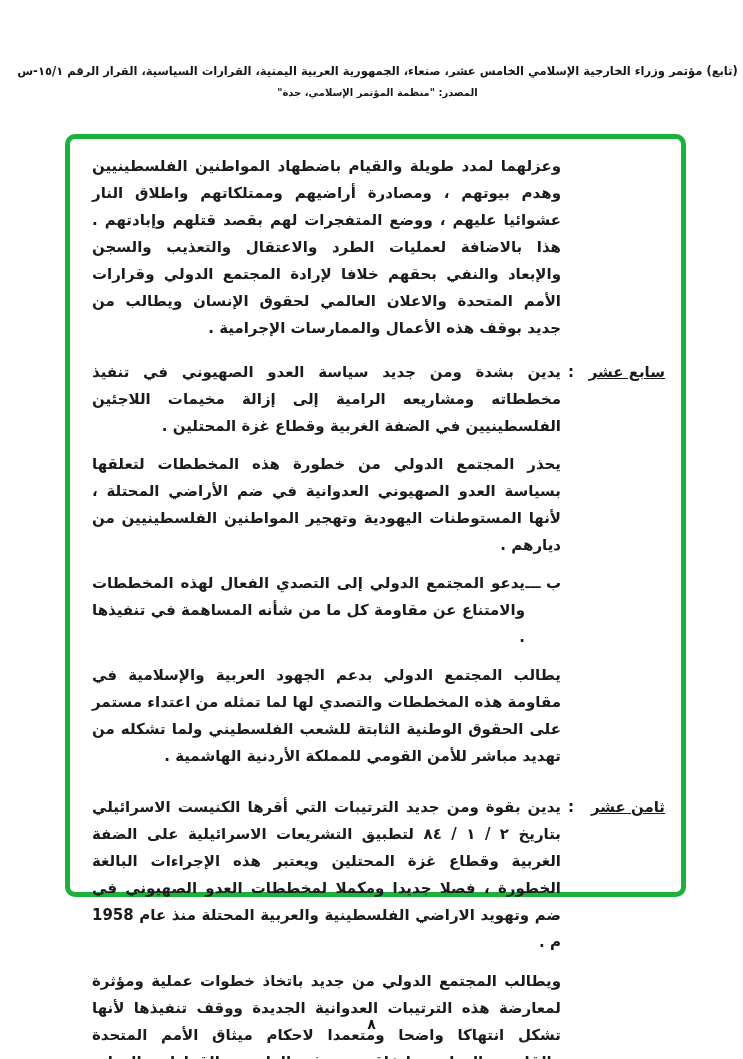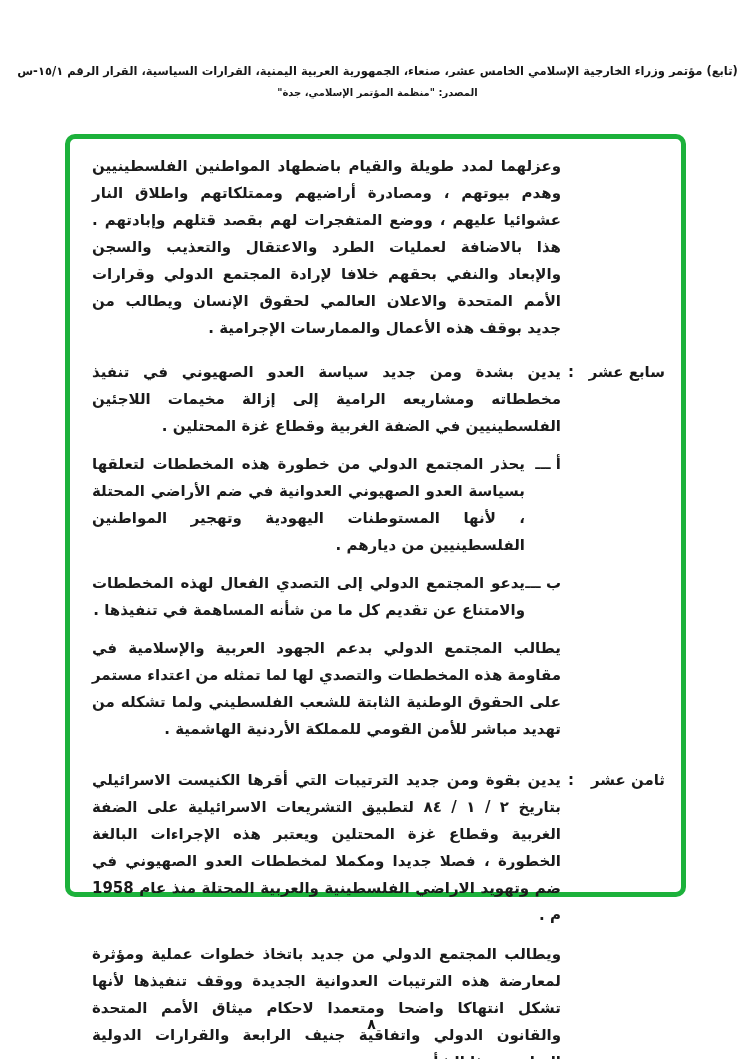--- a/index.html
+++ b/index.html
@@ -26,21 +26,21 @@
     position:absolute;inset:0;padding:14px 16px 0 22px;
     direction:rtl;text-align:right;
     font-size:15px;font-weight:bold;line-height:27px;color:#1b1b1b;
   }
   .intro-para{
     margin:0 104px 0 0;text-align:justify;
   }
   .sect{display:flex;}
   .sect-17{margin-top:17px;}
   .sect-18{margin-top:24px;}
-  .lbl{width:84px;flex-shrink:0;white-space:nowrap;}
+  .lbl{width:84px;flex-shrink:0;white-space:nowrap;text-decoration:underline;}
   .col{width:20px;flex-shrink:0;text-align:center;}
   .bod{flex:1;min-width:0;}
   .bod p{margin:0;text-align:justify;}
   .bod .follow-para{margin-top:12px;}
   .item{display:flex;margin-top:11px;}
   .marker{width:36px;flex-shrink:0;white-space:nowrap;}
   .itxt{flex:1;min-width:0;text-align:justify;}
   .footer{
     position:absolute;top:1016px;left:0;right:0;text-align:center;
     font-size:14px;font-weight:bold;
@@ -58,26 +58,25 @@
   <div class="content">
 
     <p class="intro-para">وعزلهما لمدد طويلة والقيام باضطهاد المواطنين الفلسطينيين وهدم بيوتهم ، ومصادرة أراضيهم وممتلكاتهم واطلاق النار عشوائيا عليهم ، ووضع المتفجرات لهم بقصد قتلهم وإبادتهم . هذا بالاضافة لعمليات الطرد والاعتقال والتعذيب والسجن والإبعاد والنفي بحقهم خلافا لإرادة المجتمع الدولي وقرارات الأمم المتحدة والاعلان العالمي لحقوق الإنسان ويطالب من جديد بوقف هذه الأعمال والممارسات الإجرامية .</p>
 
     <div class="sect sect-17">
       <div class="lbl">سابع عشر</div>
       <div class="col">:</div>
       <div class="bod">
         <p>يدين بشدة ومن جديد سياسة العدو الصهيوني في تنفيذ مخططاته ومشاريعه الرامية إلى إزالة مخيمات اللاجئين الفلسطينيين في الضفة الغربية وقطاع غزة المحتلين .</p>
         <div class="item">
-          <div class="marker">أ ـــ</div>
           <div class="itxt">يحذر المجتمع الدولي من خطورة هذه المخططات لتعلقها بسياسة العدو الصهيوني العدوانية في ضم الأراضي المحتلة ، لأنها المستوطنات اليهودية وتهجير المواطنين الفلسطينيين من ديارهم .</div>
         </div>
         <div class="item">
           <div class="marker">ب ـــ</div>
-          <div class="itxt">يدعو المجتمع الدولي إلى التصدي الفعال لهذه المخططات والامتناع عن تقديم كل ما من شأنه المساهمة في تنفيذها .</div>
+          <div class="itxt">يدعو المجتمع الدولي إلى التصدي الفعال لهذه المخططات والامتناع عن مقاومة كل ما من شأنه المساهمة في تنفيذها .</div>
         </div>
         <div class="item">
           <div class="itxt">يطالب المجتمع الدولي بدعم الجهود العربية والإسلامية في مقاومة هذه المخططات والتصدي لها لما تمثله من اعتداء مستمر على الحقوق الوطنية الثابتة للشعب الفلسطيني ولما تشكله من تهديد مباشر للأمن القومي للمملكة الأردنية الهاشمية .</div>
         </div>
       </div>
     </div>
 
     <div class="sect sect-18">
       <div class="lbl">ثامن عشر</div>
       <div class="col">:</div>

